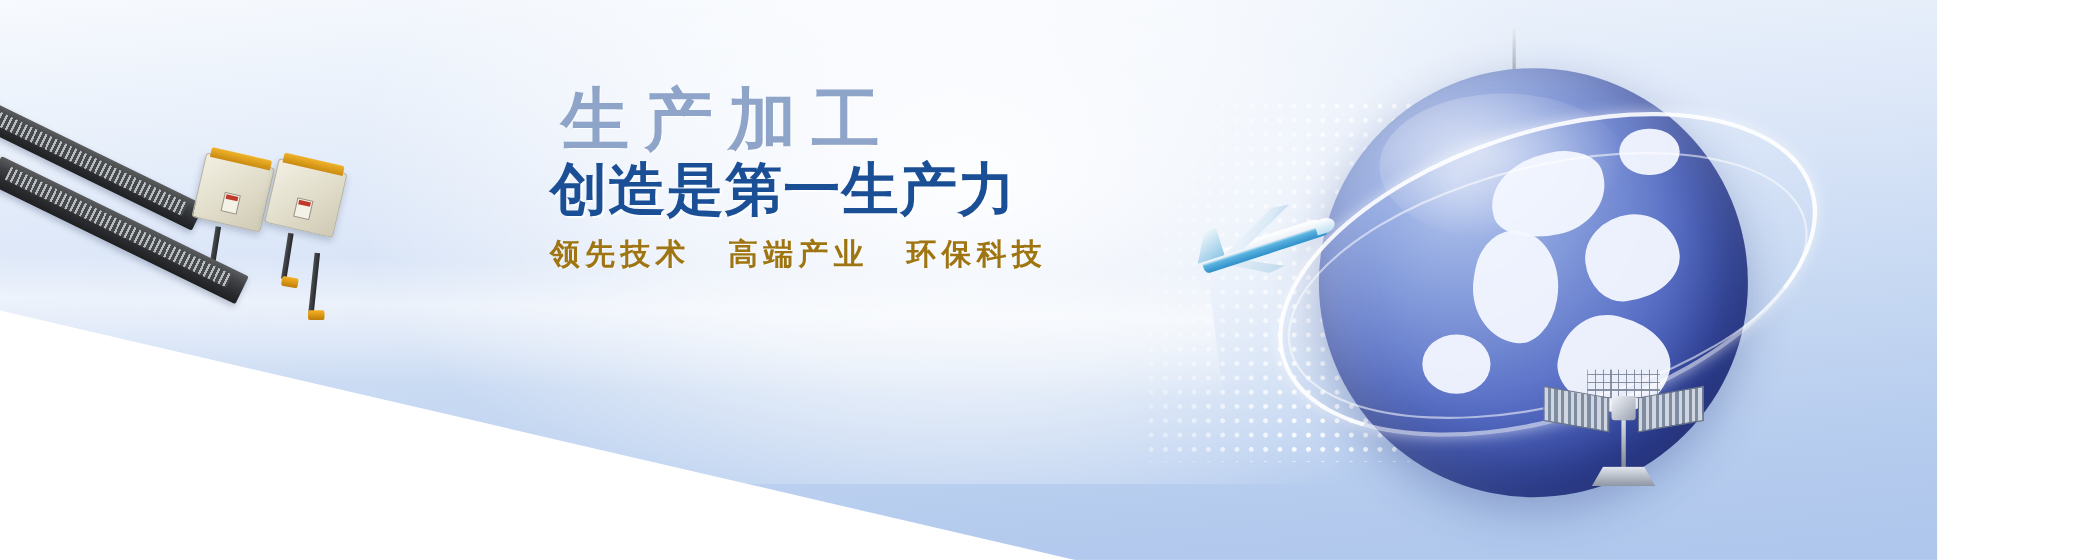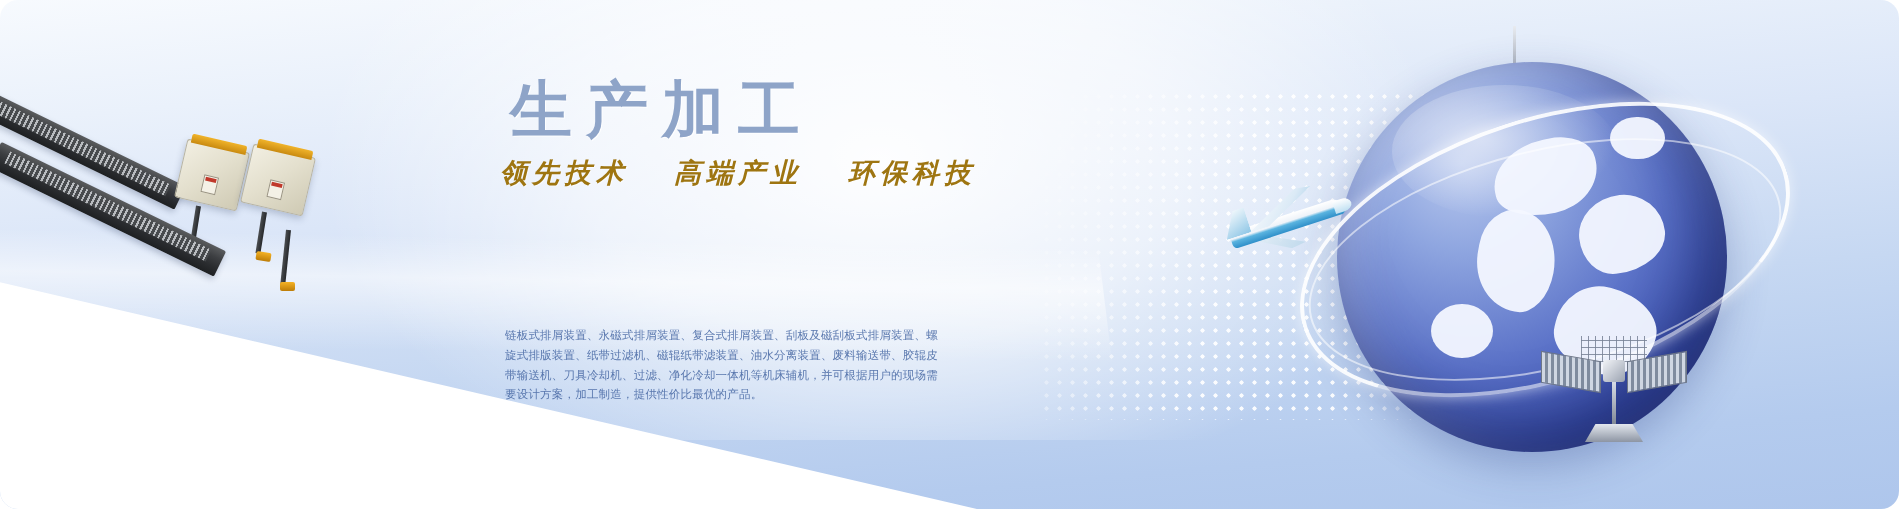--- a/index.html
+++ b/index.html
@@ -6,25 +6,24 @@
     margin: 0;
     padding: 0;
     background: #ffffff;
   }
   body {
     font-family: "Liberation Sans", "DejaVu Sans", sans-serif;
   }
 
   .banner {
     position: relative;
-    width: 1899px;
+    width: 1761px;
     height: 509px;
     overflow: hidden;
     background: linear-gradient(175deg, #f7fafe 0%, #eaf1fb 18%, #dbe6f8 38%, #c6d8f2 62%, #b4cbee 85%, #aec6ec 100%);
-    border-radius: 18px;
   }
 
   
   .glow {
     position: absolute;
     left: 330px; top: -180px;
     width: 1100px; height: 620px;
     background: radial-gradient(ellipse at 50% 55%, rgba(255,255,255,0.95) 0%, rgba(255,255,255,0.6) 38%, rgba(255,255,255,0) 72%);
     pointer-events: none;
   }
@@ -87,23 +86,22 @@
     letter-spacing: 1px;
     font-weight: 700;
     color: #1a4f96;
     text-shadow: 2px 2px 0 rgba(255,255,255,0.7);
     white-space: nowrap;
   }
 
   .tagline {
     margin-top: 14px;
     display: flex;
-    gap: 46px;
+    gap: 34px;
     white-space: nowrap;
-    font-style: italic;
   }
   .tagline span {
     font-size: 27px;
     letter-spacing: 5px;
     font-weight: 700;
     color: #9e7511;
     text-shadow: 1px 1px 0 rgba(255,255,255,0.5);
   }
 
   .products {
@@ -405,24 +403,24 @@
       <div class="sat-mast"></div>
       <div class="sat-base"></div>
     </div>
 
   </div>
 
   <div class="wedge"></div>
 
   <div class="copy">
     <div class="headline-ghost">生产加工</div>
+    <div class="headline-main">创造是第一生产力</div>
     <div class="tagline">
       <span>领先技术</span>
       <span>高端产业</span>
       <span>环保科技</span>
     </div>
   </div>
 
   <div class="products">
-    <span class="body">链板式排屑装置、永磁式排屑装置、复合式排屑装置、刮板及磁刮板式排屑装置、螺旋式排版装置、纸带过滤机、磁辊纸带滤装置、油水分离装置、废料输送带、胶辊皮带输送机、刀具冷却机、过滤、净化冷却一体机等机床辅机，并可根据用户的现场需要设计方案，加工制造，提供性价比最优的产品。</span>
   </div>
 
 </div>
 
 </body></html>

